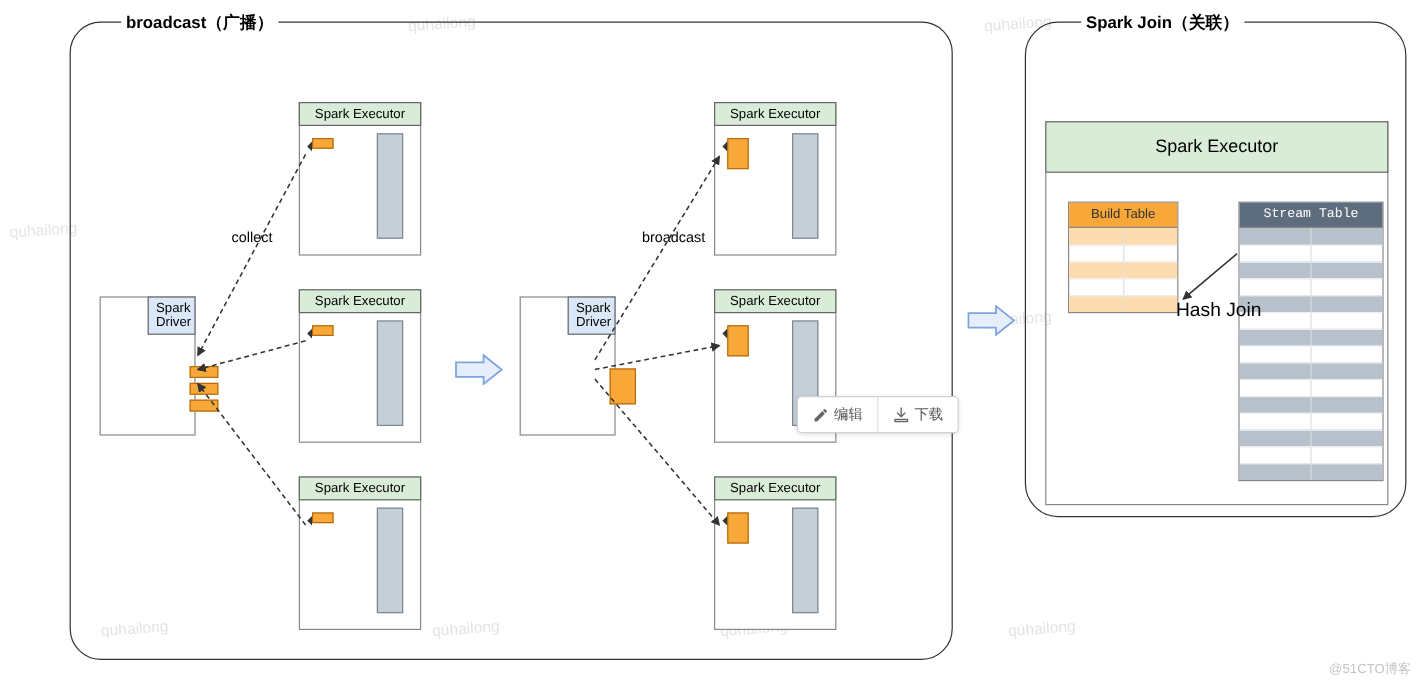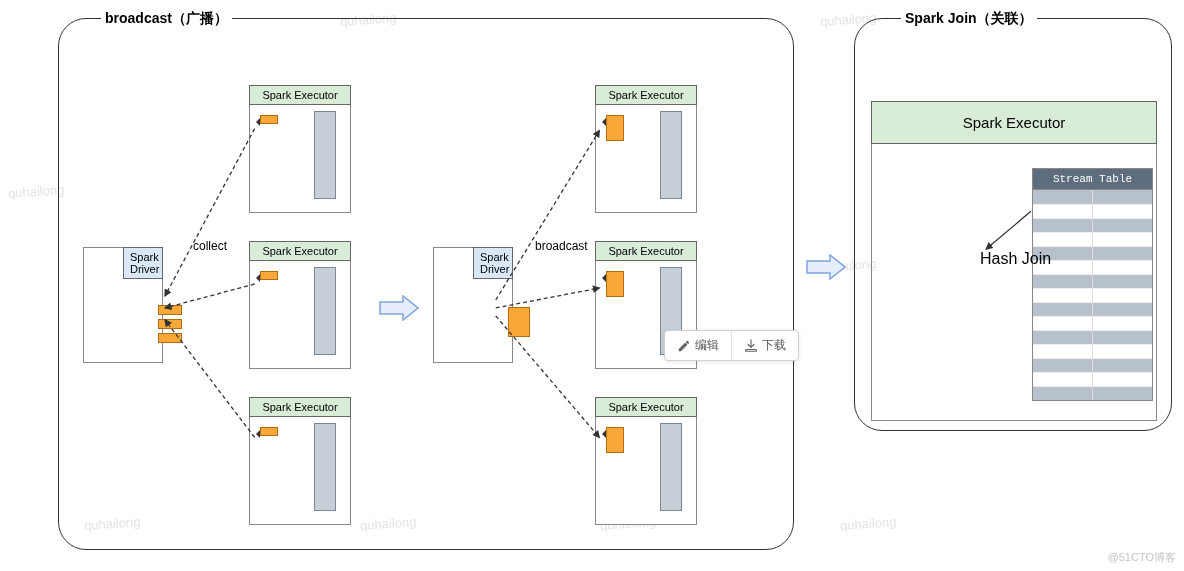--- a/index.html
+++ b/index.html
@@ -17,21 +17,21 @@
     font-size: 13px;
     transform: rotate(-4deg);
     pointer-events: none;
     font-family: sans-serif;
   }
   .panel {
     position: absolute;
     border: 1.5px solid #333;
     border-radius: 28px;
   }
-  .panel.left { left: 58px; top: 18px; width: 736px; height: 532px; }
+  .panel.left { left: 58px; top: 18px; width: 736px; height: 532px; border-radius: 26px; }
   .panel.right { left: 854px; top: 18px; width: 318px; height: 413px; }
   .panel-title {
     position: absolute;
     top: -9px;
     font-size: 14px;
     font-weight: bold;
     background: #fff;
     padding: 0 4px;
     font-family: "Comic Sans MS", sans-serif;
   }
@@ -107,21 +107,20 @@
     width:40px; height:26px;
   }
   .step-arrow svg { width:100%; height:100%; }
 
   
   .arrow-label {
     position:absolute;
     font-size:12px;
     font-family: "Comic Sans MS", sans-serif;
     background: #fff;
-    margin-top: 48px;
   }
 
   
   .big-executor {
     position:absolute; left:16px; top:82px;
     width:286px; height:320px;
     border:1px solid #888;
   }
   .big-executor .node-title {
     font-size:15px; padding:12px 0;
@@ -291,20 +290,45 @@
       <path d="M1 7 H24 V1 L39 13 L24 25 V19 H1 Z" fill="#e6eefc" stroke="#7ea3de" stroke-width="1.5"></path>
     </svg>
 </div>
 
 <div class="panel right">
   <div class="panel-title">Spark Join（关联）</div>
 
   <div class="big-executor">
     <div class="node-title green">Spark Executor</div>
 
+    <div class="mini-table build">
+      <div class="hdr">Build Table</div>
+      <div class="cells">
+        <div class="row">
+            <div class="cell f"></div>
+            <div class="cell f"></div>
+          </div>
+        <div class="row">
+            <div class="cell"></div>
+            <div class="cell"></div>
+          </div>
+        <div class="row">
+            <div class="cell f"></div>
+            <div class="cell f"></div>
+          </div>
+        <div class="row">
+            <div class="cell"></div>
+            <div class="cell"></div>
+          </div>
+        <div class="row">
+            <div class="cell f"></div>
+            <div class="cell f"></div>
+          </div>
+      </div>
+    </div>
 
     <div class="mini-table stream">
       <div class="hdr">Stream Table</div>
       <div class="cells">
         <div class="row">
             <div class="cell f"></div>
             <div class="cell f"></div>
           </div>
         <div class="row">
             <div class="cell"></div>

